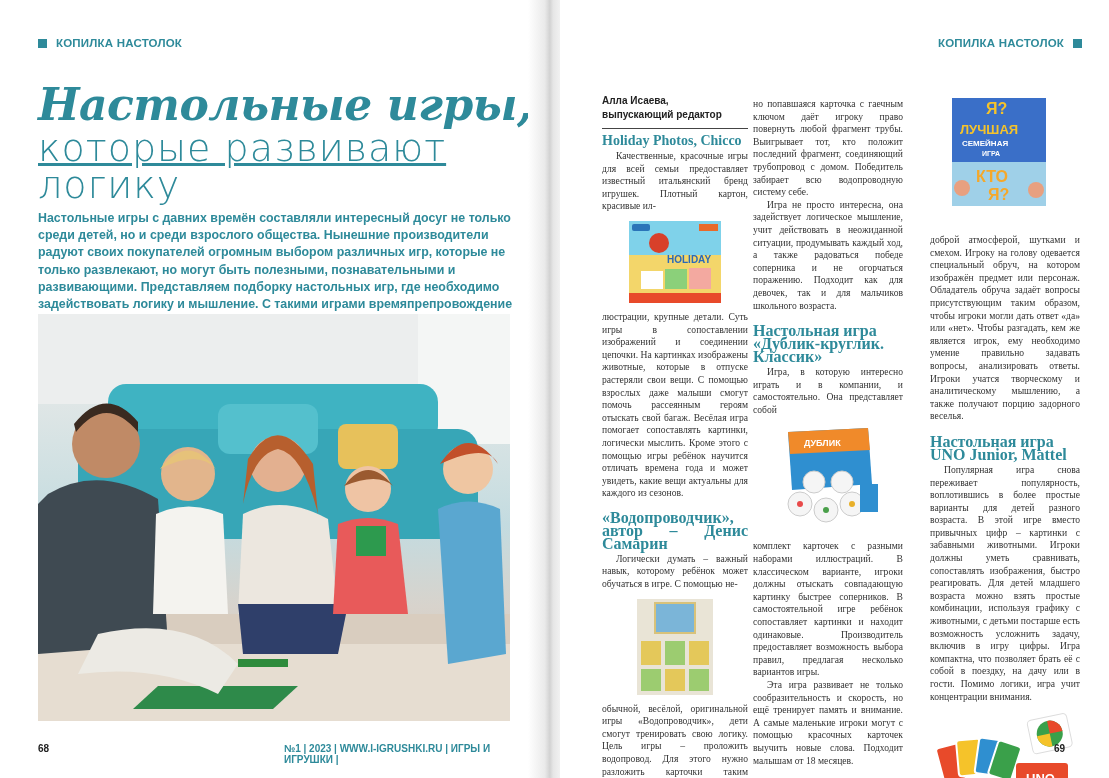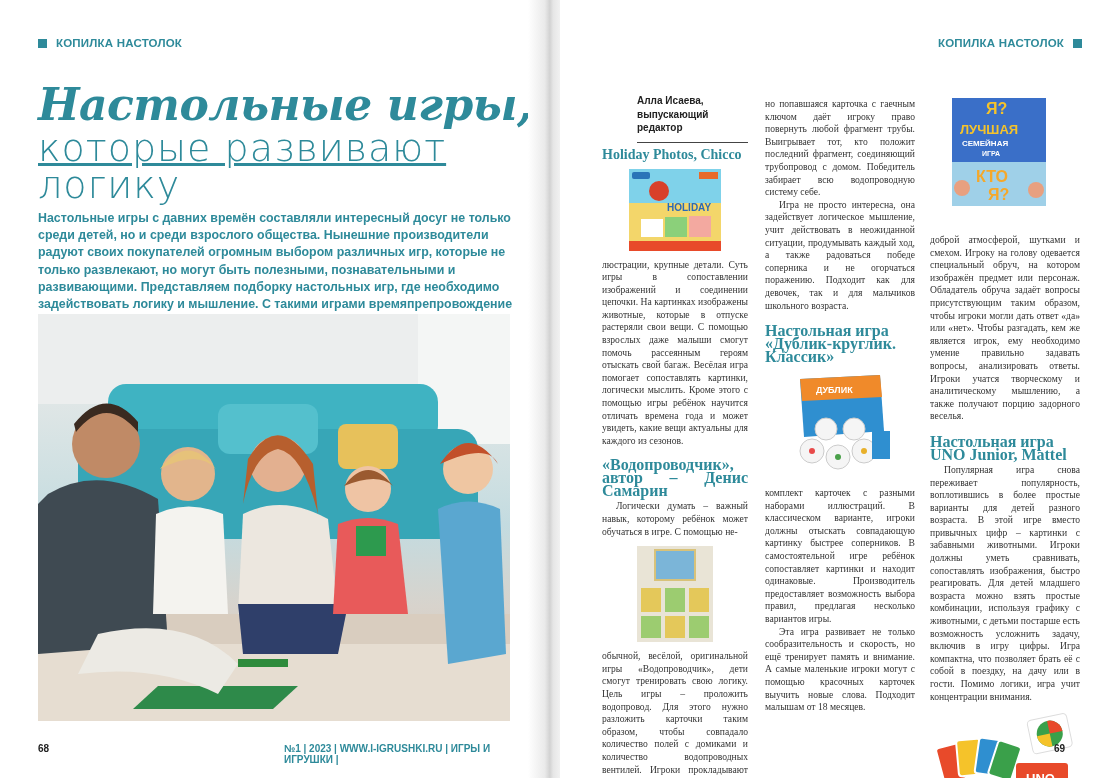--- a/index.html
+++ b/index.html
@@ -14,21 +14,21 @@
   .title-script{position:absolute;left:38px;top:80px;font-family:"DejaVu Serif",serif;font-style:italic;font-weight:bold;font-size:44px;color:#2e8a9a;letter-spacing:-0.5px;line-height:50px;}
   .title-light{position:absolute;left:38px;font-family:"DejaVu Sans",sans-serif;font-weight:200;font-size:38px;color:#2e8a9a;line-height:38px;letter-spacing:1px;}
   .lead{position:absolute;left:38px;top:210px;width:475px;font-family:"Liberation Sans",sans-serif;font-weight:bold;font-size:12.4px;line-height:17.2px;color:#2e8a9a;}
   .photo{position:absolute;left:38px;top:314px;width:472px;height:407px;overflow:hidden;
     background:linear-gradient(180deg,#e9ecec 0%,#dfe6e6 22%,#cfe0e2 40%,#c3dbe0 52%,#d8d3cc 72%,#cdbfae 100%);}
   .footer{position:absolute;top:743px;font-family:"Liberation Sans",sans-serif;font-weight:bold;font-size:10px;}
   .col{position:absolute;font-size:9.6px;line-height:12.6px;text-align:justify;color:#333;}
   .col p{margin:0;text-indent:14px;}
   .col p.noind{text-indent:0;}
   .h-game{font-family:"Liberation Serif",serif;font-weight:bold;color:#2e8a9a;font-size:16px;line-height:13px;margin:4px 0 3px 0;}
-  .author{font-family:"Liberation Sans",sans-serif;font-weight:bold;font-size:10px;line-height:13.5px;color:#222;padding-bottom:7px;border-bottom:1.5px solid #444;margin-bottom:5px;margin-left:35px;}
+  .author{font-family:"Liberation Sans",sans-serif;font-weight:bold;font-size:10px;line-height:13.5px;color:#222;padding-bottom:7px;border-bottom:1.5px solid #444;margin-bottom:5px;}
   .pimg{margin:8px auto 8px auto;border-radius:2px;}
   svg{display:block;}
 </style>
 </head>
 <body>
 
 <div class="page page-left">
   <div class="rubric" style="left:38px;">
     <span class="sq"></span>
     <span>КОПИЛКА НАСТОЛОК</span>
@@ -94,20 +94,21 @@
     <span>КОПИЛКА НАСТОЛОК</span>
     <span class="sq"></span>
   </div>
 
   <div class="col" style="left:42px;top:94px;width:146px;">
     <div class="author">
       <div>Алла Исаева,</div>
       <div>выпускающий редактор</div>
     </div>
     <div class="h-game" style="font-size:14px;">Holiday Photos, Chicco</div>
+    <p>Качественные, красочные игры для всей семьи предоставляет известный итальянский бренд игрушек. Плотный картон, красивые ил-</p>
     <div class="pimg" style="width:92px;height:82px;">
       <svg width="92" height="82" viewBox="0 0 92 82">
         <rect width="92" height="82" fill="#f3d66a"></rect>
         <rect width="92" height="34" fill="#7fd2ea"></rect>
         <rect x="3" y="3" width="18" height="7" rx="2" fill="#2a74b8"></rect>
         <rect x="70" y="3" width="19" height="7" fill="#e86a2a"></rect>
         <circle cx="30" cy="22" r="10" fill="#d8402a"></circle>
         <text x="38" y="42" font-size="10" font-weight="bold" fill="#2a6ab8" font-family="Liberation Sans, sans-serif">HOLIDAY</text>
         <rect x="12" y="50" width="22" height="18" fill="#fff"></rect>
         <rect x="36" y="48" width="22" height="20" fill="#8bd07a"></rect>
@@ -130,29 +131,30 @@
         <rect x="28" y="42" width="20" height="24" fill="#9ccc70"></rect>
         <rect x="52" y="42" width="20" height="24" fill="#e4c85a"></rect>
         <rect x="4" y="70" width="20" height="22" fill="#9ccc70"></rect>
         <rect x="28" y="70" width="20" height="22" fill="#e4c85a"></rect>
         <rect x="52" y="70" width="20" height="22" fill="#9ccc70"></rect>
       </svg>
     </div>
     <p class="noind">обычной, весёлой, оригинальной игры «Водопроводчик», дети смогут тренировать свою логику. Цель игры – проложить водопровод. Для этого нужно разложить карточки таким образом, чтобы совпадало количество полей с домиками и количество водопроводных вентилей. Игроки прокладывают водопровод,</p>
   </div>
 
-  <div class="col" style="left:205px;top:98px;width:150px;">
+  <div class="col" style="left:193px;top:98px;width:150px;">
     <p class="noind">но попавшаяся карточка с гаечным ключом даёт игроку право повернуть любой фрагмент трубы. Выигрывает тот, кто положит последний фрагмент, соединяющий трубопровод с домом. Победитель забирает всю водопроводную систему себе.</p>
     <p>Игра не просто интересна, она задействует логическое мышление, учит действовать в неожиданной ситуации, продумывать каждый ход, а также радоваться победе соперника и не огорчаться поражению. Подходит как для девочек, так и для мальчиков школьного возраста.</p>
 
     <div class="h-game" style="margin-top:12px;">
       <div>Настольная игра</div>
       <div>«Дублик-круглик.</div>
       <div>Классик»</div>
     </div>
+    <p>Игра, в которую интересно играть и в компании, и самостоятельно. Она представляет собой</p>
     <div class="pimg" style="width:108px;height:108px;">
       <svg width="108" height="108" viewBox="0 0 108 108">
         <rect width="108" height="108" fill="#fff"></rect>
         <polygon points="14,8 94,4 98,60 18,66" fill="#2f8fd0"></polygon>
         <polygon points="14,8 94,4 96,26 16,30" fill="#f08a2a"></polygon>
         <text x="30" y="22" font-size="9" font-weight="bold" fill="#fff" font-family="Liberation Sans, sans-serif">ДУБЛИК</text>
         <circle cx="26" cy="80" r="12" fill="#f5f5f5" stroke="#ccc"></circle>
         <circle cx="52" cy="86" r="12" fill="#f5f5f5" stroke="#ccc"></circle>
         <circle cx="78" cy="80" r="12" fill="#f5f5f5" stroke="#ccc"></circle>
         <circle cx="40" cy="58" r="11" fill="#f5f5f5" stroke="#ccc"></circle>

